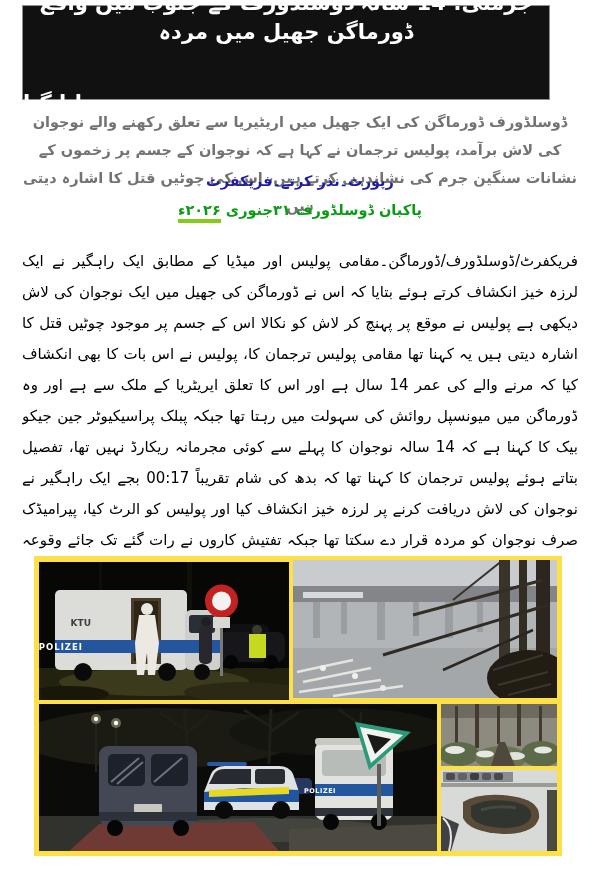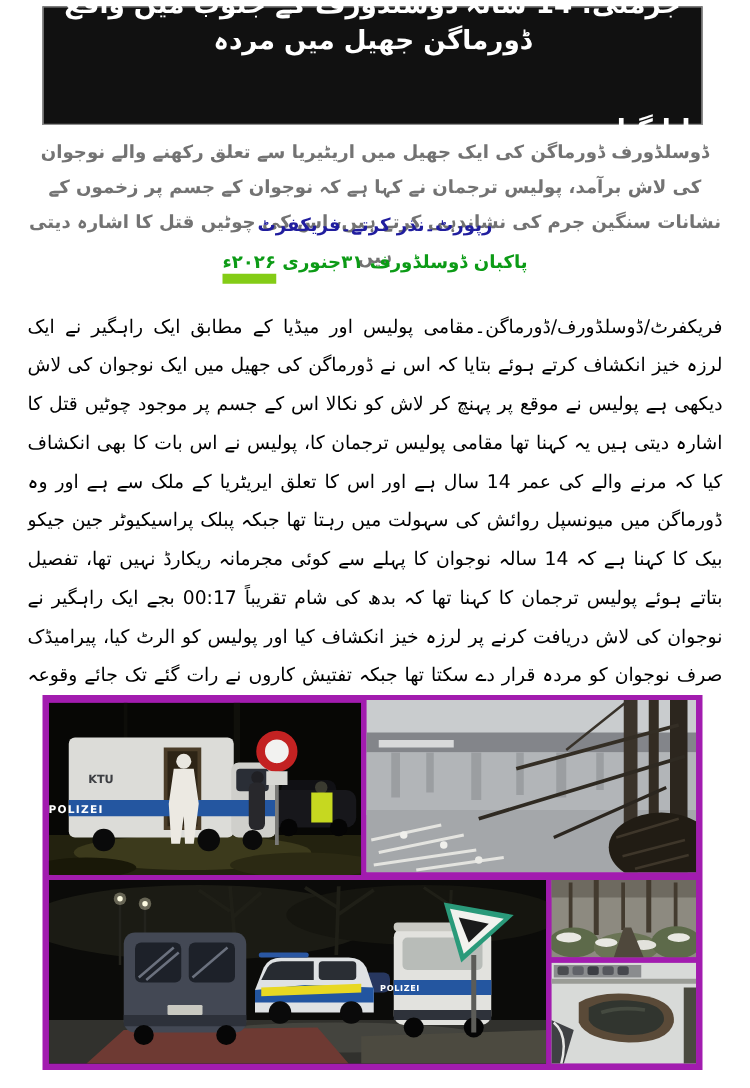--- a/index.html
+++ b/index.html
@@ -2,49 +2,49 @@
 <html lang="ur" dir="rtl"><head>
 <meta charset="utf-8">
 <style>
   html,body{margin:0;padding:0;background:#ffffff;}
   .page{
     position:relative;width:600px;height:870px;margin:0 auto;background:#ffffff;
     font-family:"DejaVu Sans", sans-serif;overflow:hidden;direction:rtl;
   }
   
   .title-banner{
-    position:absolute;left:34px;top:5px;width:528px;height:95px;
+    position:absolute;left:22px;top:5px;width:528px;height:95px;
     background:#111111;border:1px solid #8f8f8f;box-sizing:border-box;
-    display:flex;flex-direction:column;align-items:flex-start;justify-content:center;gap:4px;
+    display:flex;flex-direction:column;align-items:flex-end;justify-content:center;gap:4px;
   }
   .title-line1{color:#ffffff;font-size:21px;font-weight:bold;line-height:1.4;text-align:center;padding:0 8px;}
   .title-line2{color:#ffffff;font-size:21px;font-weight:bold;line-height:1.2;text-align:center;margin-top:40px;}
   
   .subheading{
     position:absolute;left:20px;top:108px;width:560px;
     color:#737373;font-size:14.5px;font-weight:bold;line-height:28px;text-align:center;
   }
   .byline{
     position:absolute;left:20px;top:168px;width:560px;
     color:#201d9e;font-size:14.5px;font-weight:bold;text-align:center;line-height:26px;
   }
   .dateline{
     position:absolute;left:20px;top:196px;width:560px;
     color:#0c9b16;font-size:14.5px;font-weight:bold;text-align:center;line-height:28px;
   }
-  .dateline .year{border-bottom:8px solid #84cc16;padding-bottom:1px;}
+  .dateline .year{border-bottom:4px solid #84cc16;padding-bottom:1px;}
   
   .body-text{
     position:absolute;left:22px;top:246px;width:556px;height:306px;
     color:#000000;font-size:15px;line-height:31px;
     text-align:justify;text-align-last:center;direction:rtl;overflow:hidden;
   }
   
   .collage{
-    position:absolute;left:34px;top:556px;width:528px;height:300px;background:#a21caf;
+    position:absolute;left:34px;top:556px;width:528px;height:300px;background:#fde047;
   }
   .ph{position:absolute;overflow:hidden;}
   .ph svg{display:block;width:100%;height:100%;}
   .ph1{left:5px;top:6px;width:250px;height:138px;}
   .ph2{left:259px;top:4px;width:264px;height:138px;}
   .ph3{left:5px;top:148px;width:398px;height:147px;}
   .ph4{left:407px;top:148px;width:116px;height:62px;}
   .ph5{left:407px;top:214px;width:116px;height:81px;}
 </style>
 </head>

